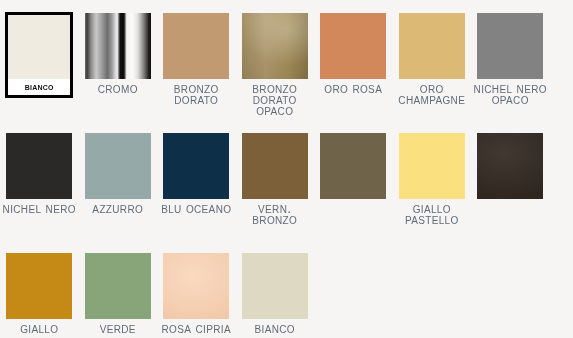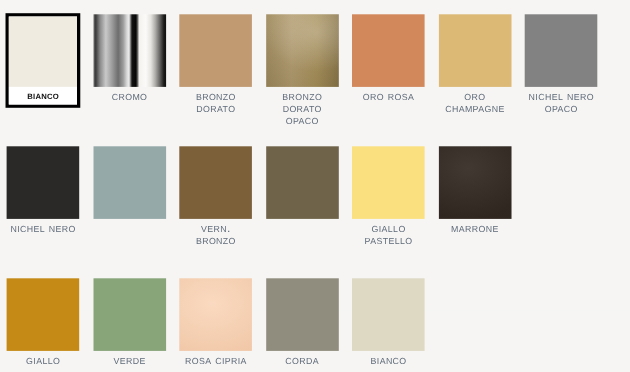--- a/index.html
+++ b/index.html
@@ -46,21 +46,21 @@
     height: 66px;
     background: #cccccc;
     box-sizing: border-box;
   }
 
   .swatch-label {
     margin-top: 4px;
     width: 78px;
     text-align: center;
     color: #5f6b7a;
-    font-size: 11px;
+    font-size: 14px;
     line-height: 11.2px;
     letter-spacing: 0.35px;
     font-variant: small-caps;
     text-transform: lowercase;
     white-space: pre-line;
   }
 
   
   .swatch-cell.selected {
     justify-content: flex-start;
@@ -182,56 +182,56 @@
 OPACO</div>
       </div>
     </div>
   <div class="row row-1">
       <div class="swatch-cell">
         <div class="swatch-chip" title="NICHEL NERO" style="background: rgb(43, 41, 39);"></div>
         <div class="swatch-label">NICHEL NERO</div>
       </div>
       <div class="swatch-cell">
         <div class="swatch-chip" title="AZZURRO" style="background: rgb(149, 169, 168);"></div>
+        <div class="swatch-label">AZZURRO</div>
+      </div>
+      <div class="swatch-cell">
+        <div class="swatch-chip" title="BLU OCEANO" style="background: rgb(13, 48, 72);"></div>
+        <div class="swatch-label">BLU OCEANO</div>
       </div>
       <div class="swatch-cell">
         <div class="swatch-chip" title="VERN.
 BRONZO" style="background: rgb(124, 96, 58);"></div>
         <div class="swatch-label">VERN.
 BRONZO</div>
       </div>
       <div class="swatch-cell">
         <div class="swatch-chip" title="FANGO" style="background: rgb(111, 99, 73);"></div>
       </div>
       <div class="swatch-cell">
         <div class="swatch-chip" title="GIALLO
 PASTELLO" style="background: rgb(251, 224, 127);"></div>
         <div class="swatch-label">GIALLO
 PASTELLO</div>
       </div>
       <div class="swatch-cell">
         <div class="swatch-chip finish-marrone" title="MARRONE"></div>
-        <div class="swatch-label">MARRONE</div>
       </div>
     </div>
   <div class="row row-2">
       <div class="swatch-cell">
         <div class="swatch-chip" title="GIALLO" style="background: rgb(197, 138, 21);"></div>
         <div class="swatch-label">GIALLO</div>
       </div>
       <div class="swatch-cell">
         <div class="swatch-chip" title="VERDE" style="background: rgb(135, 165, 120);"></div>
         <div class="swatch-label">VERDE</div>
       </div>
       <div class="swatch-cell">
         <div class="swatch-chip finish-rosa-cipria" title="ROSA CIPRIA"></div>
         <div class="swatch-label">ROSA CIPRIA</div>
       </div>
       <div class="swatch-cell">
-        <div class="swatch-chip" title="CORDA" style="background: rgb(145, 141, 126);"></div>
-        <div class="swatch-label">CORDA</div>
-      </div>
-      <div class="swatch-cell">
         <div class="swatch-chip" title="BIANCO" style="background: rgb(222, 217, 195);"></div>
         <div class="swatch-label">BIANCO</div>
       </div>
     </div>
 </div>
 
 </body></html>

